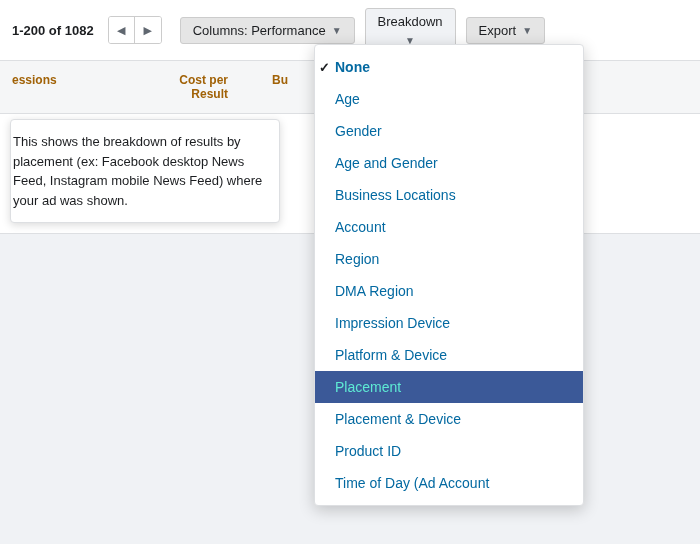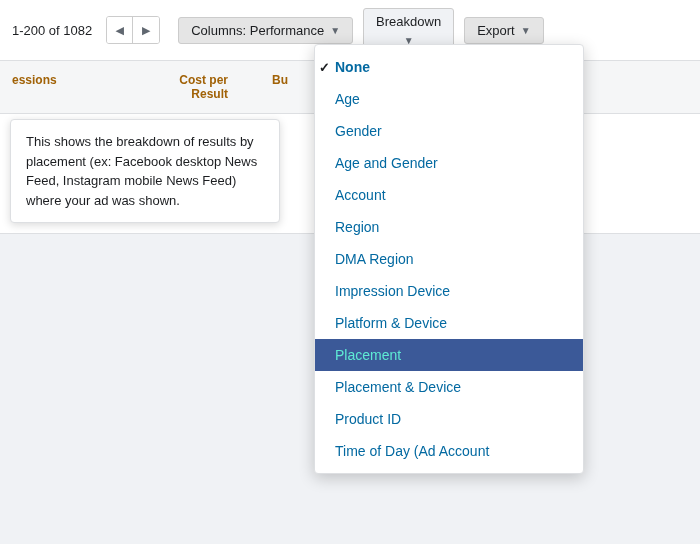--- a/index.html
+++ b/index.html
@@ -22,20 +22,21 @@
       padding: 8px 12px;
       gap: 10px;
       position: relative;
       z-index: 1;
     }
 
     .pagination-info {
       font-size: 13px;
       color: #1c1e21;
       margin-right: 4px;
+      font-weight: bold;
     }
 
     .nav-btn {
       border: 1px solid #ccc;
       background: #fff;
       width: 26px;
       height: 26px;
       cursor: pointer;
       display: flex;
       align-items: center;
@@ -106,21 +107,21 @@
     }
 
     
     .tooltip {
       position: absolute;
       bottom: 10px;
       left: 10px;
       background: #fff;
       border: 1px solid #dddfe2;
       border-radius: 4px;
-      padding: 12px 15px;
+      padding: 12px 2px;
       width: 270px;
       font-size: 13px;
       color: #1c1e21;
       line-height: 1.5;
       box-shadow: 0 2px 8px rgba(0,0,0,0.15);
       z-index: 100;
     }
 
     
     .dropdown-overlay {
@@ -209,20 +210,23 @@
     <div class="dropdown-item">
       <span>Age</span>
     </div>
     <div class="dropdown-item">
       <span>Gender</span>
     </div>
     <div class="dropdown-item">
       <span>Age and Gender</span>
     </div>
     <div class="dropdown-item">
+      <span>Business Locations</span>
+    </div>
+    <div class="dropdown-item">
       <span>Account</span>
     </div>
     <div class="dropdown-item">
       <span>Region</span>
     </div>
     <div class="dropdown-item">
       <span>DMA Region</span>
     </div>
     <div class="dropdown-item">
       <span>Impression Device</span>

